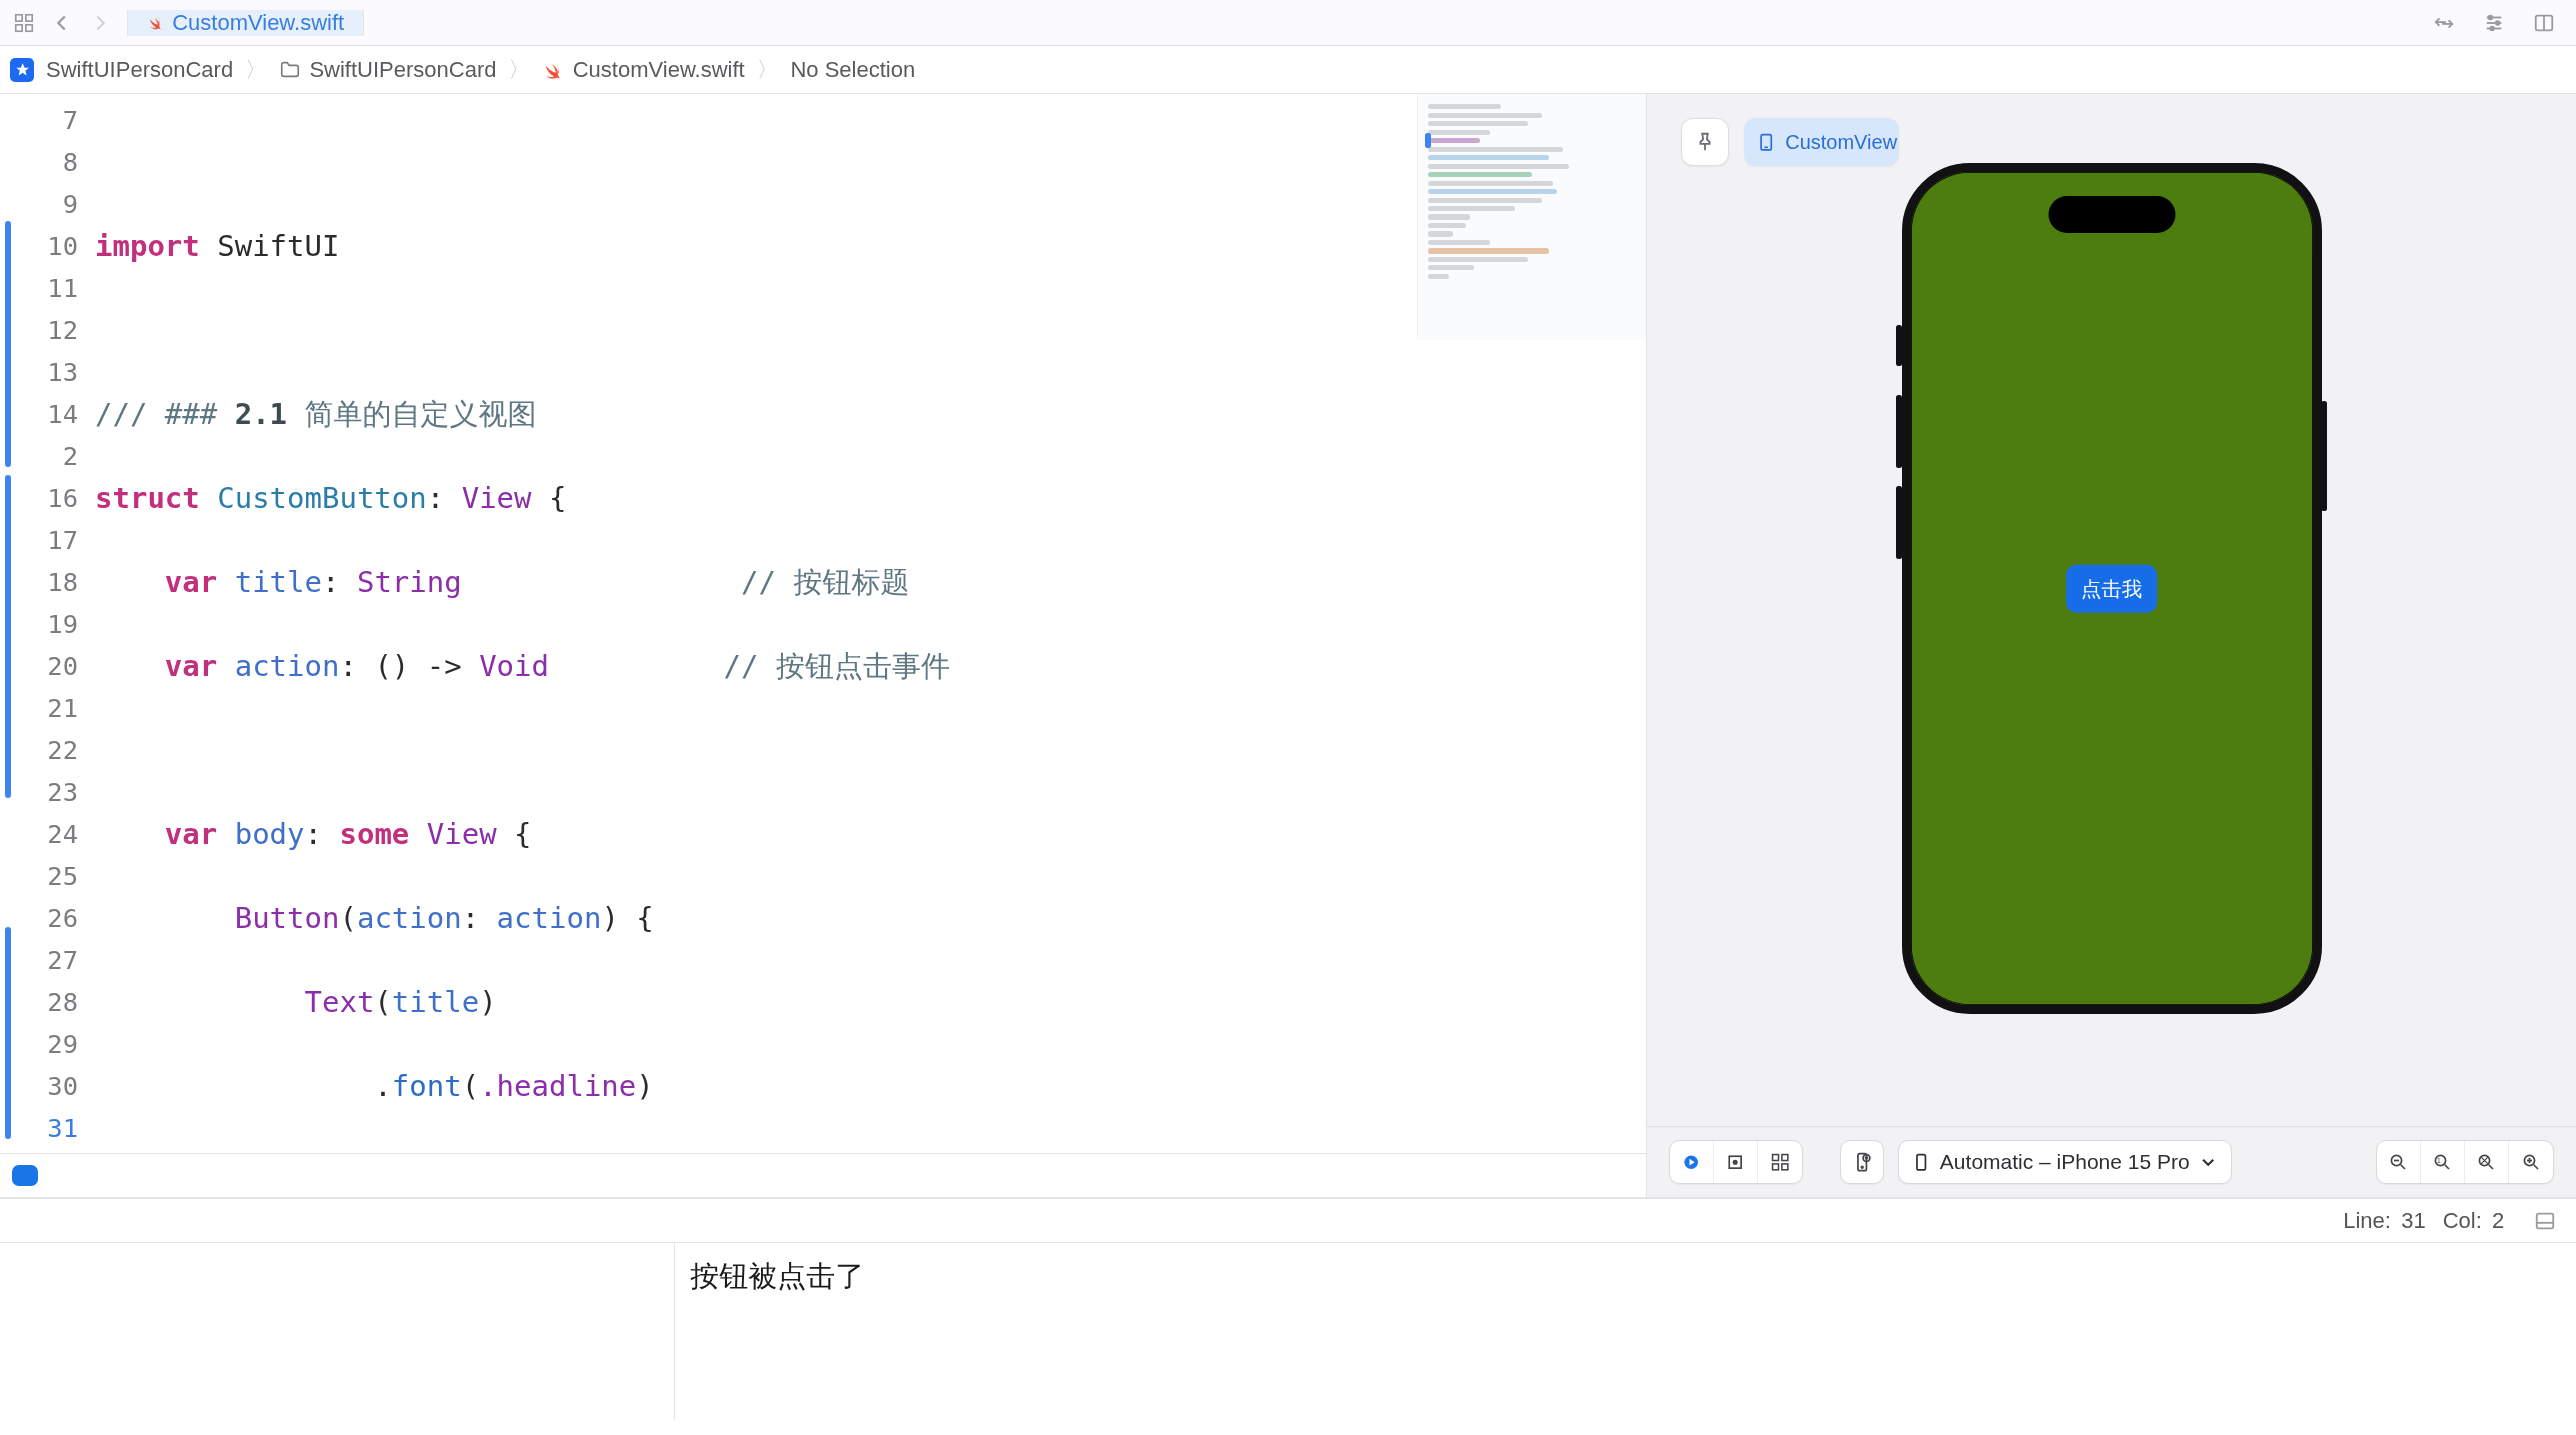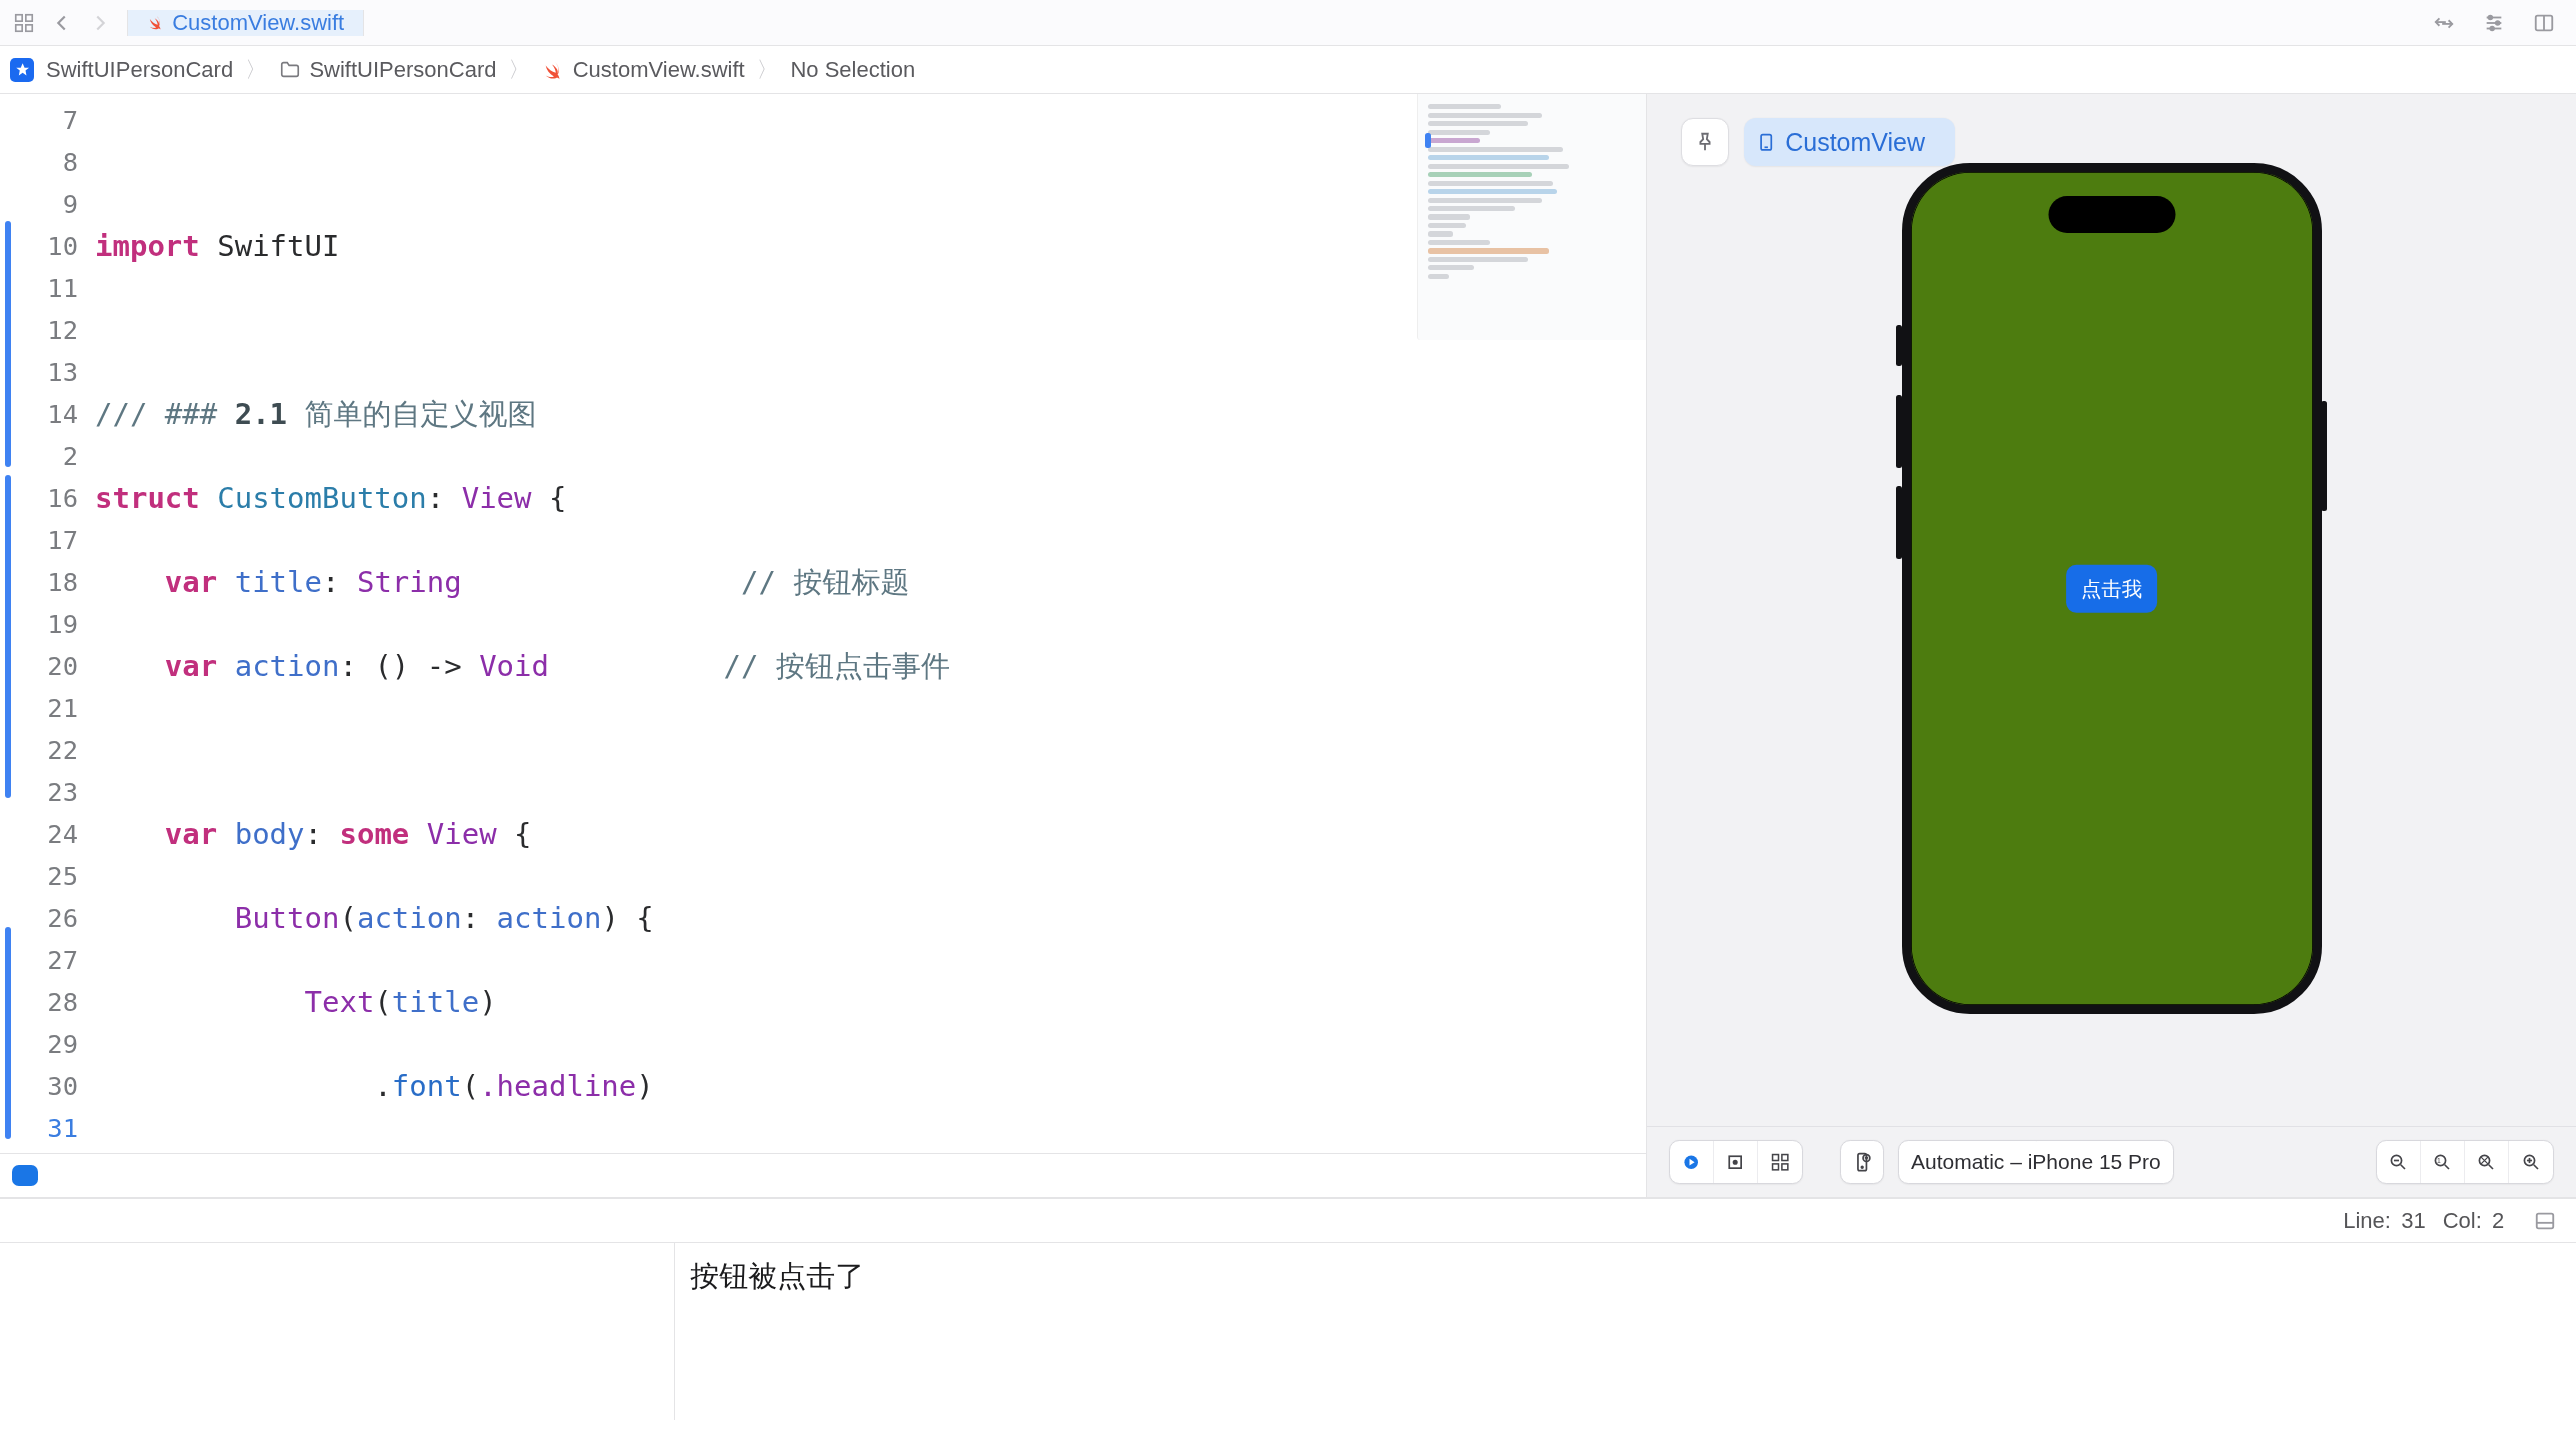--- a/index.html
+++ b/index.html
@@ -212,23 +212,23 @@
     width:48px; height:48px; border-radius:12px;
     background:#ffffff; border:0.8px solid #dedee2;
     display:inline-flex; align-items:center; justify-content:center;
     color:#6d6d73;
     box-shadow: 0 0.8px 1.7px rgba(0,0,0,.06);
   }
   .preview-pill {
     height:48px; border-radius:12px;
     background: var(--pill-bg);
     display:inline-flex; align-items:center; gap:8.5px;
-    padding: 0 30px 0 12px;
+    padding: 0 2px 0 12px;
     color: var(--pill-text);
-    font-size: 25px;
+    font-size: 20px;
     font-weight: 500;
     box-shadow: 0 0.8px 1.7px rgba(0,0,0,.06);
   }
   .preview-pill svg { width:20.4px; height:20.4px; }
   .pin-btn svg { width:22px; height:22px; }
 
   .phone-wrap {
     flex:1;
     display:flex;
     align-items:center;
@@ -283,21 +283,21 @@
     display:inline-flex;
     align-items:center;
     justify-content:center;
     color:#444449;
     box-shadow: 0 0.8px 1.7px rgba(0,0,0,.05);
   }
   .chip.i { width:44px; }
   .chip.group { gap:0; padding:0; }
   .chip.group .seg { width:44px; height:100%; display:inline-flex; align-items:center; justify-content:center; border-right:0.8px solid #ececef; }
   .chip.group .seg:last-child { border-right:none; }
-  .chip.device { padding:0 12px 0 12px; gap:8.5px; font-size:21px; color:#2e2e33;flex-direction:column; }
+  .chip.device { padding:0 12px 0 12px; gap:8.5px; font-size:21px; color:#2e2e33; }
   .chip svg { width:20.4px; height:20.4px; }
 
   .preview-bottom .grow { flex:1; }
 
   
   .statusbar {
     height: 44px;
     border-top: 0.8px solid var(--border);
     display: flex;
     align-items: center;

